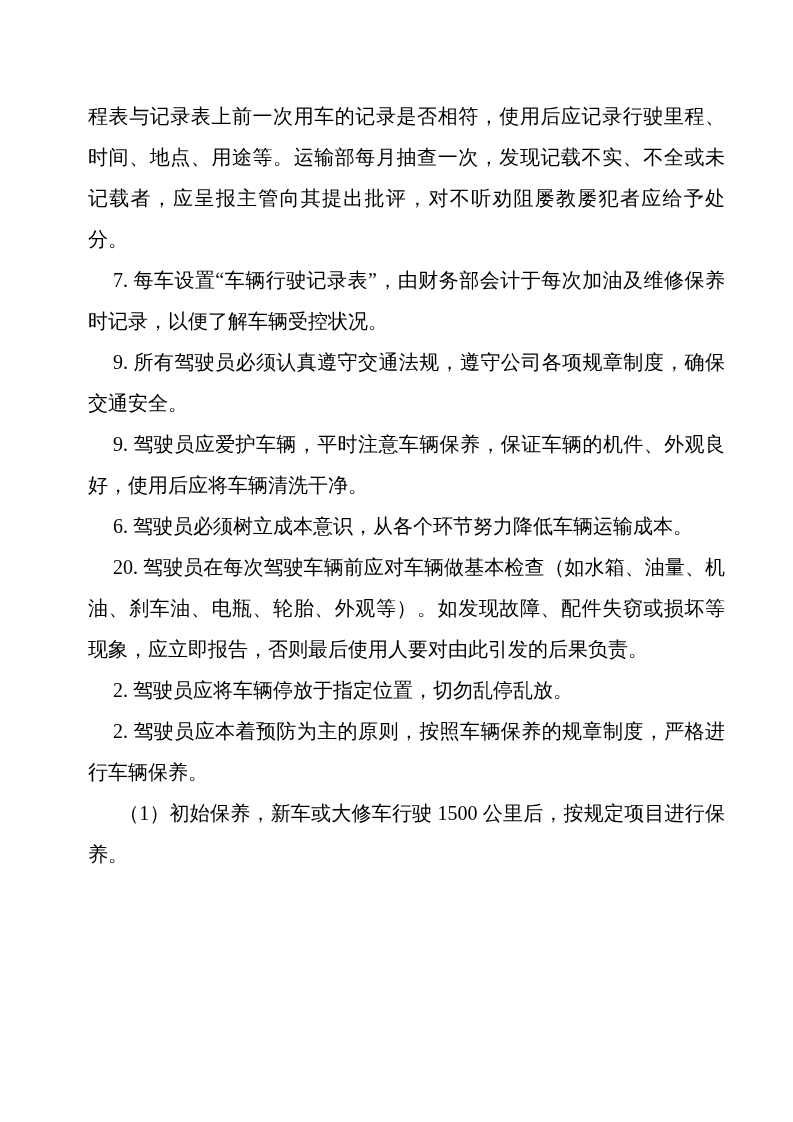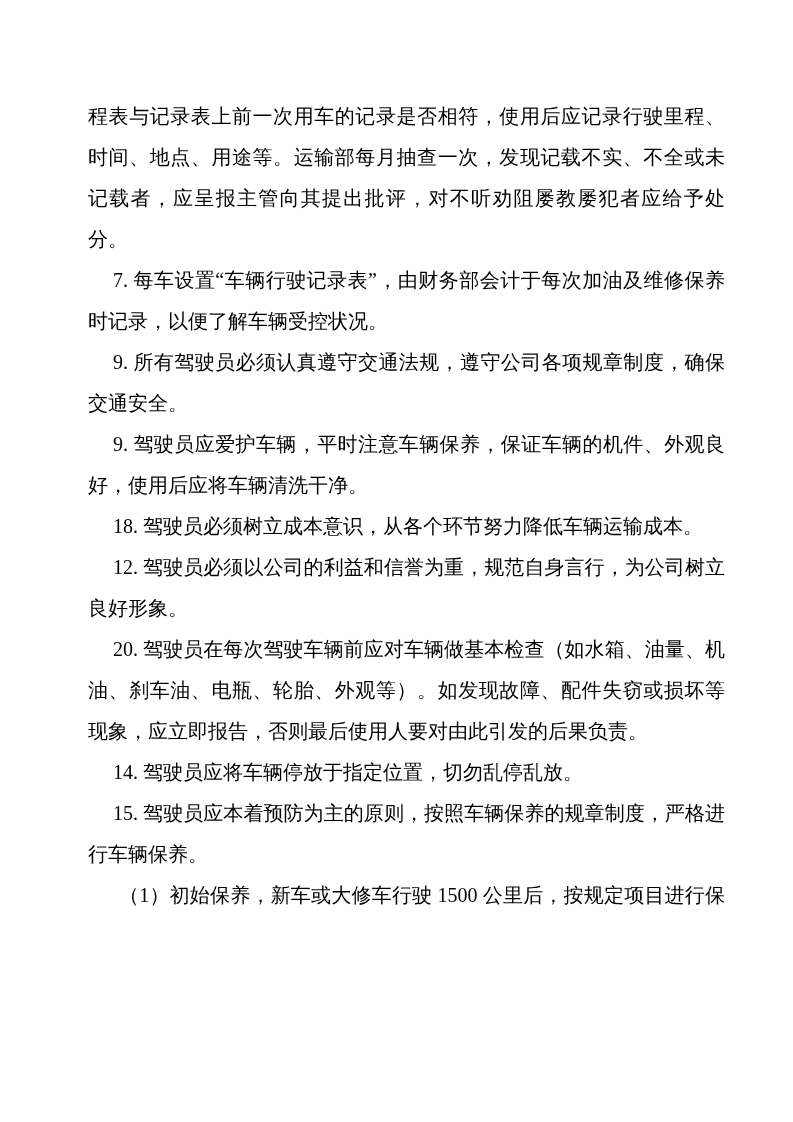--- a/index.html
+++ b/index.html
@@ -49,21 +49,20 @@
 </style>
 </head>
 <body>
 
 <div class="page">
   <div class="content">
       <p class="plain">程表与记录表上前一次用车的记录是否相符，使用后应记录行驶里程、时间、地点、用途等。运输部每月抽查一次，发现记载不实、不全或未记载者，应呈报主管向其提出批评，对不听劝阻屡教屡犯者应给予处分。</p>
       <p class="item">7. 每车设置“车辆行驶记录表”，由财务部会计于每次加油及维修保养时记录，以便了解车辆受控状况。</p>
       <p class="item">9. 所有驾驶员必须认真遵守交通法规，遵守公司各项规章制度，确保交通安全。</p>
       <p class="item">9. 驾驶员应爱护车辆，平时注意车辆保养，保证车辆的机件、外观良好，使用后应将车辆清洗干净。</p>
-      <p class="item">18. 驾驶员必须树立成本意识，从各个环节努力降低车辆运输成本。</p>
-      <p class="item">12. 驾驶员必须以公司的利益和信誉为重，规范自身言行，为公司树立良好形象。</p>
+      <p class="item">6. 驾驶员必须树立成本意识，从各个环节努力降低车辆运输成本。</p>
       <p class="item">20. 驾驶员在每次驾驶车辆前应对车辆做基本检查（如水箱、油量、机油、刹车油、电瓶、轮胎、外观等）。如发现故障、配件失窃或损坏等现象，应立即报告，否则最后使用人要对由此引发的后果负责。</p>
-      <p class="item">14. 驾驶员应将车辆停放于指定位置，切勿乱停乱放。</p>
-      <p class="item">15. 驾驶员应本着预防为主的原则，按照车辆保养的规章制度，严格进行车辆保养。</p>
+      <p class="item">2. 驾驶员应将车辆停放于指定位置，切勿乱停乱放。</p>
+      <p class="item">2. 驾驶员应本着预防为主的原则，按照车辆保养的规章制度，严格进行车辆保养。</p>
       <p class="sub">（1）初始保养，新车或大修车行驶 1500 公里后，按规定项目进行保养。</p>
     </div>
   <div class="page-number">5</div>
 </div>
 
 </body></html>

